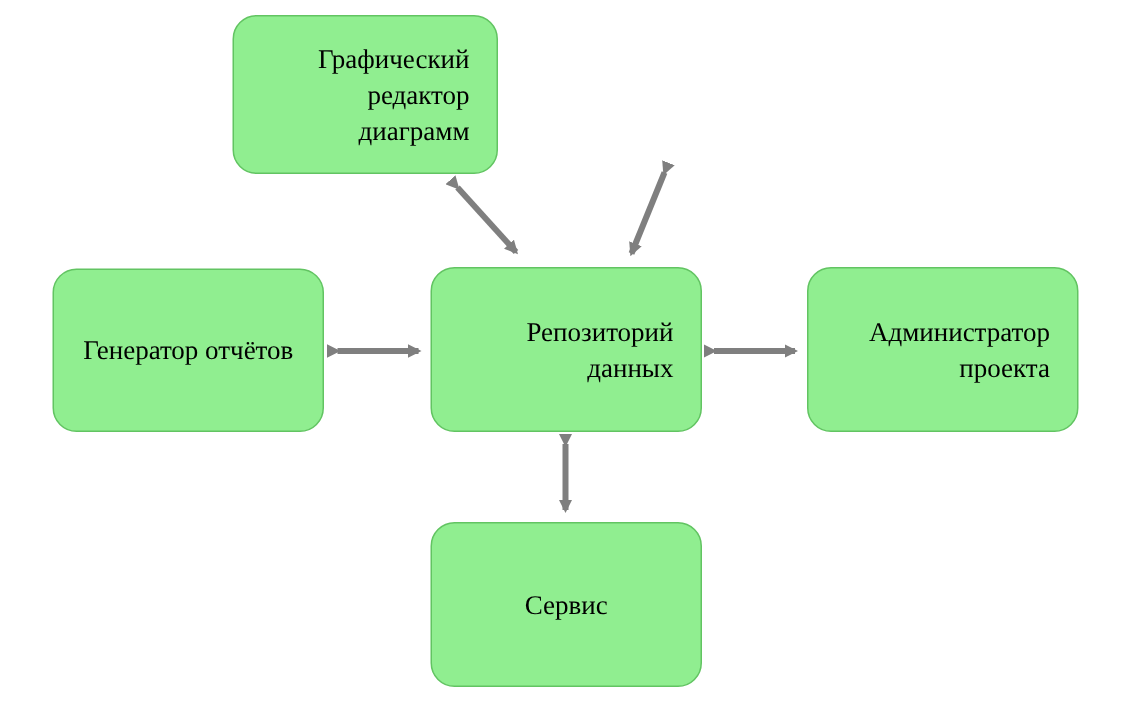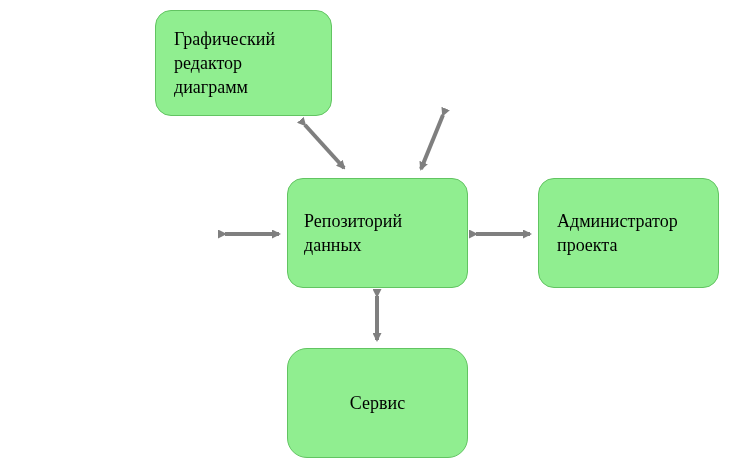--- a/index.html
+++ b/index.html
@@ -18,34 +18,34 @@
     overflow:hidden;
   }
   .node{
     position:absolute;
     background:var(--node-fill);
     border:1px solid var(--node-border);
     border-radius:16px;
     display:flex;
     align-items:center;
     justify-content:center;
-    text-align:left;
+    text-align:right;
     color:var(--text);
     font-size:18px;
     line-height:1.35;
     box-sizing:border-box;
     padding:8px 18px;
   }
   
   .n-graphic-editor { left:155px; top:10px;  width:177px; height:106px; }
   .n-verifier       { left:415px; top:12px;  width:177px; height:  94px; }
   .n-report-gen     { left:35px;  top:179px; width:181px; height:109px; }
   .n-repository     { left:287px; top:178px; width:181px; height:110px;padding-left:16px; }
   .n-administrator  { left:538px; top:178px; width:181px; height:110px; }
-  .n-service        { left:287px; top:348px; width:181px; height:110px;border-radius:20px; }
+  .n-service        { left:287px; top:348px; width:181px; height:110px; }
 
   svg.links{
     position:absolute;
     left:0; top:0;
     width:751px;
     height:476px;
     pointer-events:none;
   }
   svg.links line{
     stroke:var(--arrow);
@@ -76,20 +76,23 @@
     <line x1="476" y1="234" x2="530" y2="234" marker-start="url(#ah)" marker-end="url(#ah)"></line>
 
     <line x1="377" y1="296" x2="377" y2="340" marker-start="url(#ah)" marker-end="url(#ah)"></line>
   </svg>
 
   <div class="node n-graphic-editor">
     <span>Графический редактор диаграмм</span>
   </div>
 
 
+  <div class="node n-report-gen">
+    <span>Генератор отчётов</span>
+  </div>
 
   <div class="node n-repository">
     <span>Репозиторий данных</span>
   </div>
 
   <div class="node n-administrator">
     <span>Администратор проекта</span>
   </div>
 
   <div class="node n-service">

